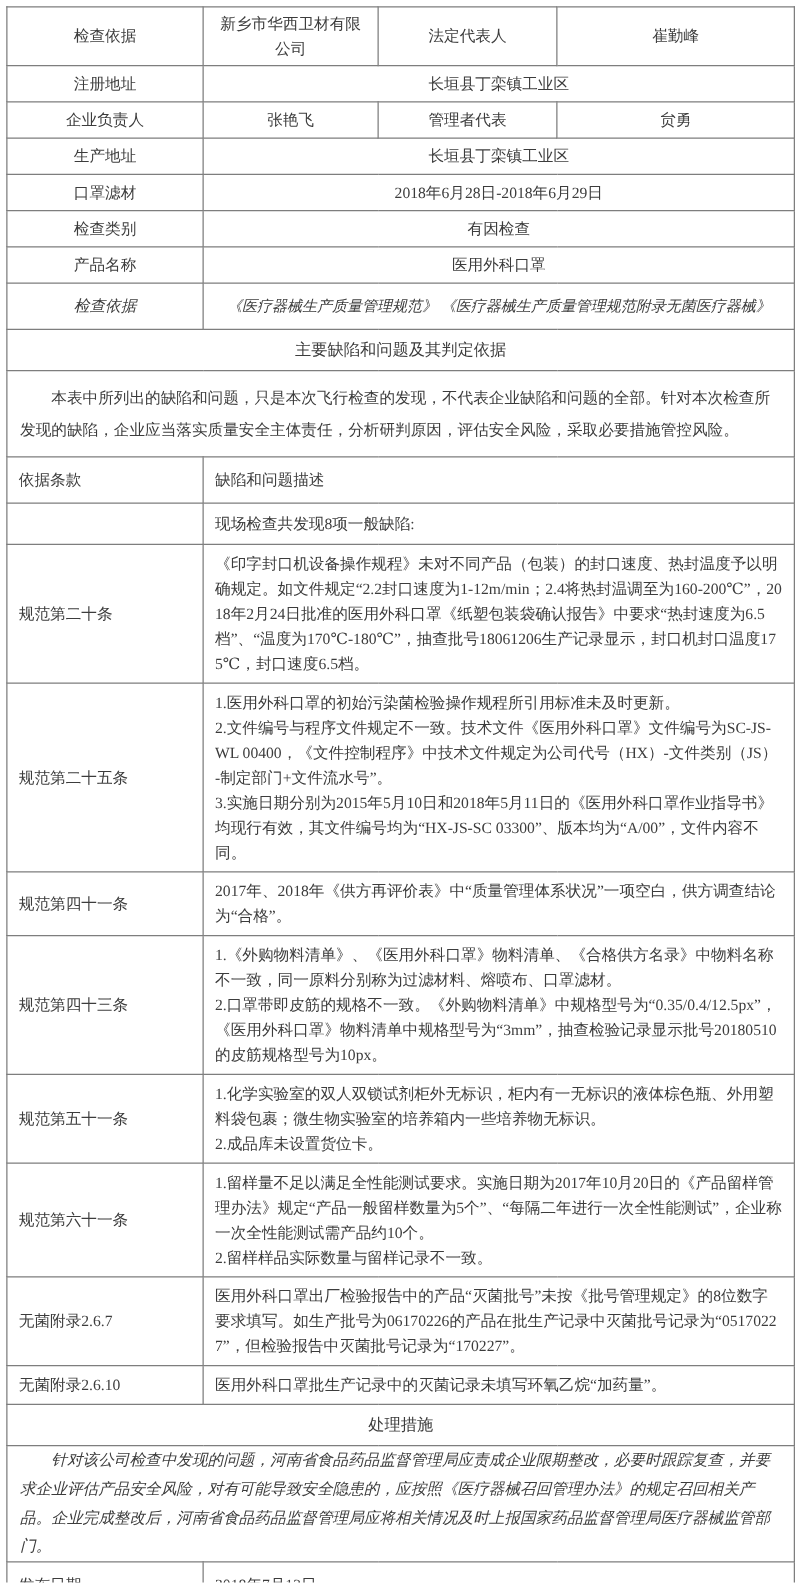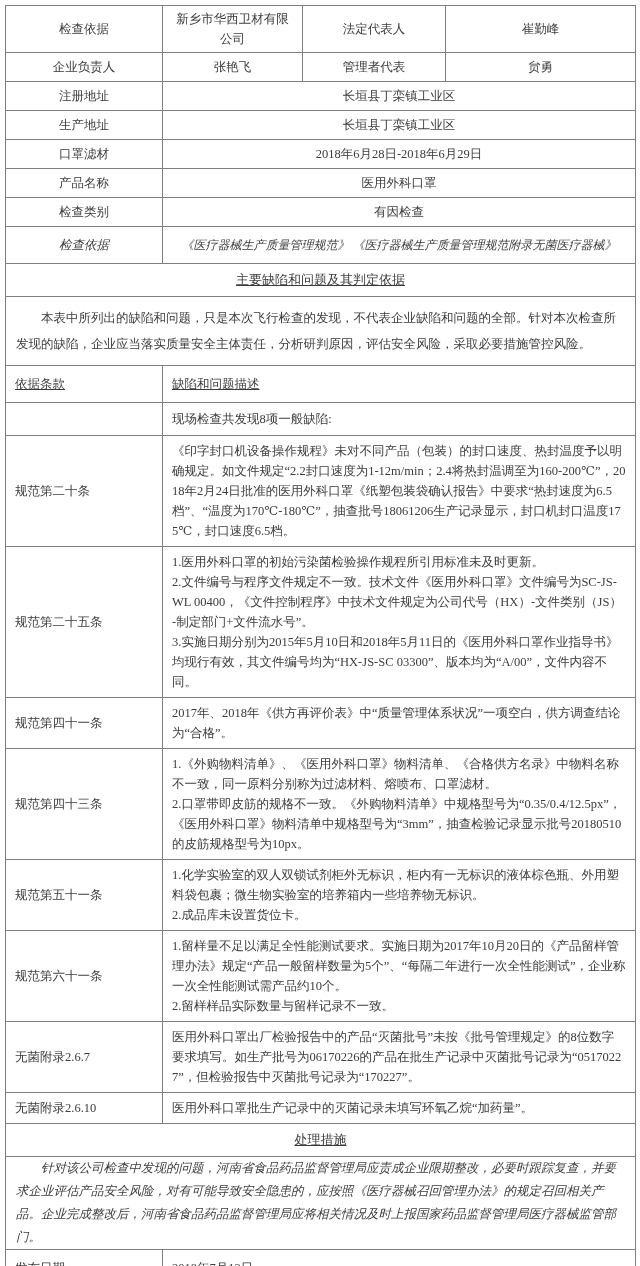--- a/index.html
+++ b/index.html
@@ -12,21 +12,21 @@
   table{border-collapse:collapse;width:630px;table-layout:fixed;}
   td{
     border:1px solid #7e7e7e;
     font-size:12.5px;line-height:20px;
     padding:3px 8px;vertical-align:middle;
     word-break:break-all;
   }
   .c{text-align:center;}
   .h27 td{height:22px;}
   .h36 td{height:30px;font-style:italic;}
-  .h32 td{height:26px;text-decoration:underline;}
+  .h32 td{height:26px;}
   .h28 td{height:22px;margin-top:22px;}
   .sec-title{text-align:center;font-size:13px;}
   .intro-cell{
     text-indent:2em;line-height:26px;padding:8px 10px;
     font-size:12.5px;
     margin-top:32px;
   }
   .measures-cell{
     text-indent:2em;line-height:23px;padding:0 10px;
     font-size:12.5px;
@@ -51,49 +51,49 @@
 
     <tbody>
         <tr class="h27">
       <td class="c">检查依据</td>
       <td class="c">新乡市华西卫材有限公司</td>
       <td class="c">法定代表人</td>
       <td class="c">崔勤峰</td>
     </tr>
 
     <tr class="h27">
+      <td class="c">注册地址</td>
+      <td class="c" colspan="3">长垣县丁栾镇工业区</td>
+    </tr>
+
+    <tr class="h27">
       <td class="c">企业负责人</td>
       <td class="c">张艳飞</td>
       <td class="c">管理者代表</td>
       <td class="c">贠勇</td>
-    </tr>
-
-    <tr class="h27">
-      <td class="c">注册地址</td>
-      <td class="c" colspan="3">长垣县丁栾镇工业区</td>
     </tr>
 
     <tr class="h27">
       <td class="c">生产地址</td>
       <td class="c" colspan="3">长垣县丁栾镇工业区</td>
     </tr>
 
     <tr class="h27">
       <td class="c">口罩滤材</td>
       <td class="c" colspan="3">2018年6月28日-2018年6月29日</td>
     </tr>
 
     <tr class="h27">
-      <td class="c">产品名称</td>
-      <td class="c" colspan="3">医用外科口罩</td>
+      <td class="c">检查类别</td>
+      <td class="c" colspan="3">有因检查</td>
     </tr>
 
     <tr class="h27">
-      <td class="c">检查类别</td>
-      <td class="c" colspan="3">有因检查</td>
+      <td class="c">产品名称</td>
+      <td class="c" colspan="3">医用外科口罩</td>
     </tr>
 
     <tr class="h36">
       <td class="c">检查依据</td>
       <td class="c tight" colspan="3">《医疗器械生产质量管理规范》 《医疗器械生产质量管理规范附录无菌医疗器械》</td>
     </tr>
 
     <tr class="h32">
       <td class="sec-title" colspan="4">主要缺陷和问题及其判定依据</td>
     </tr>

